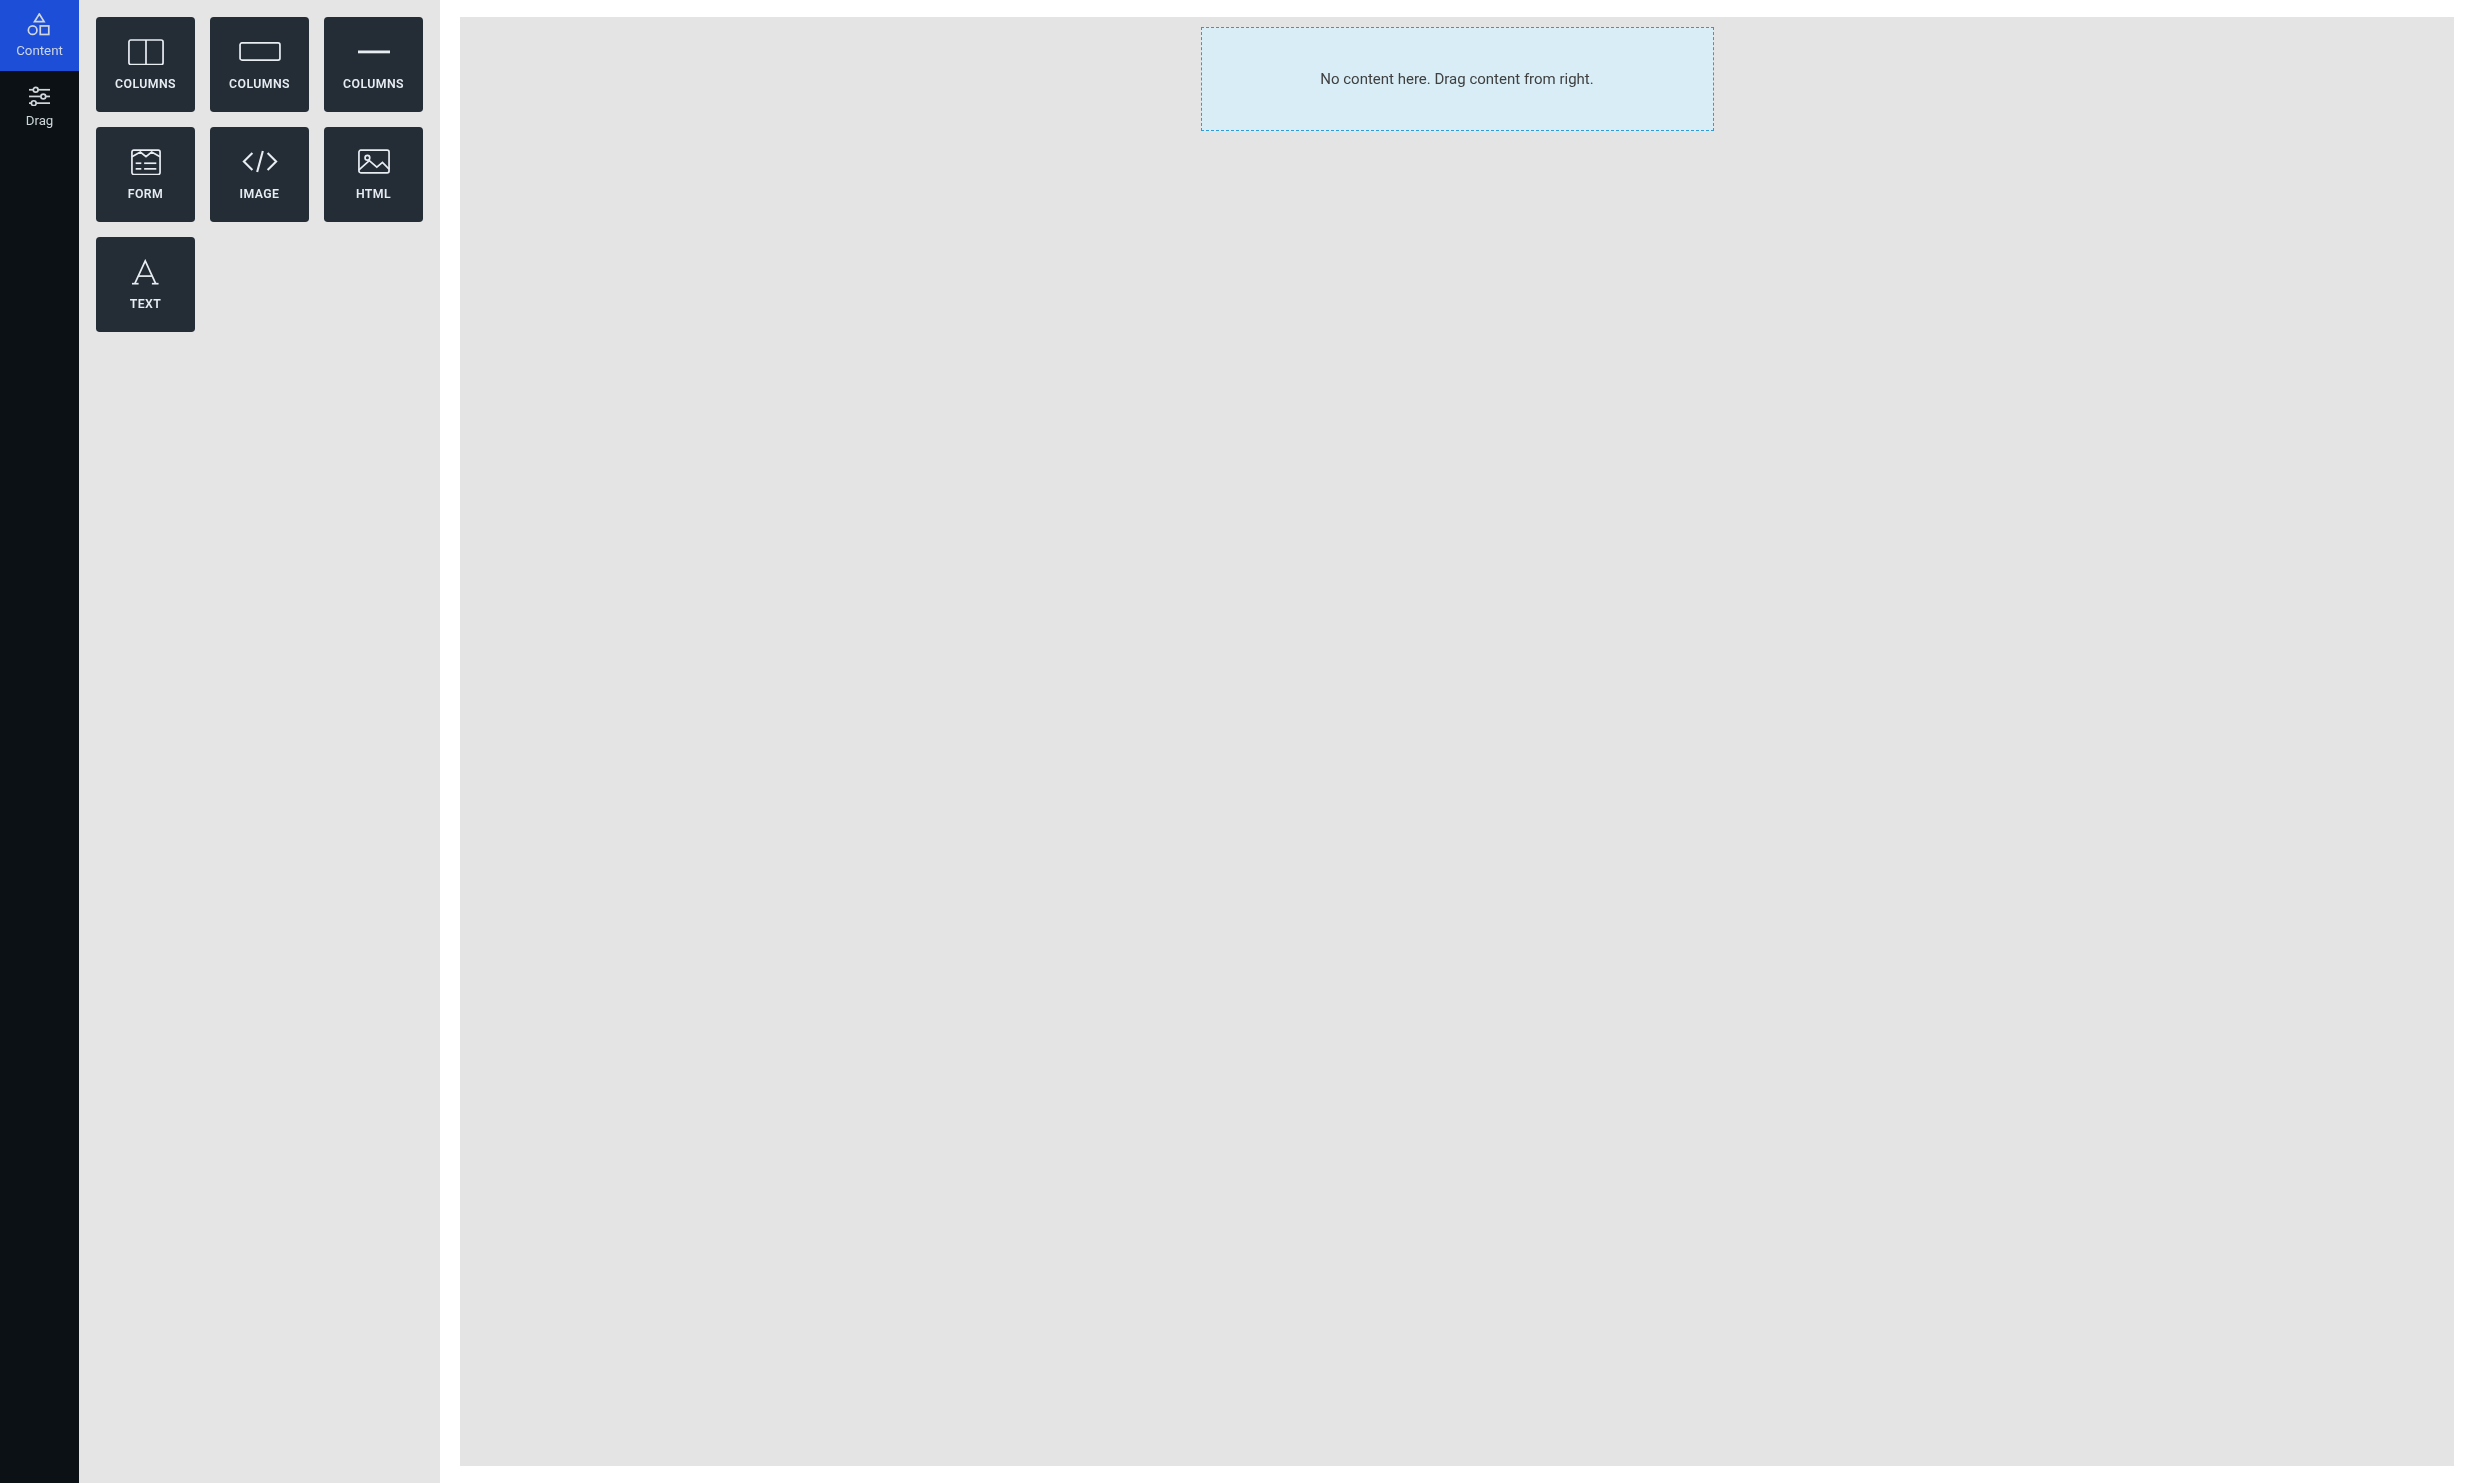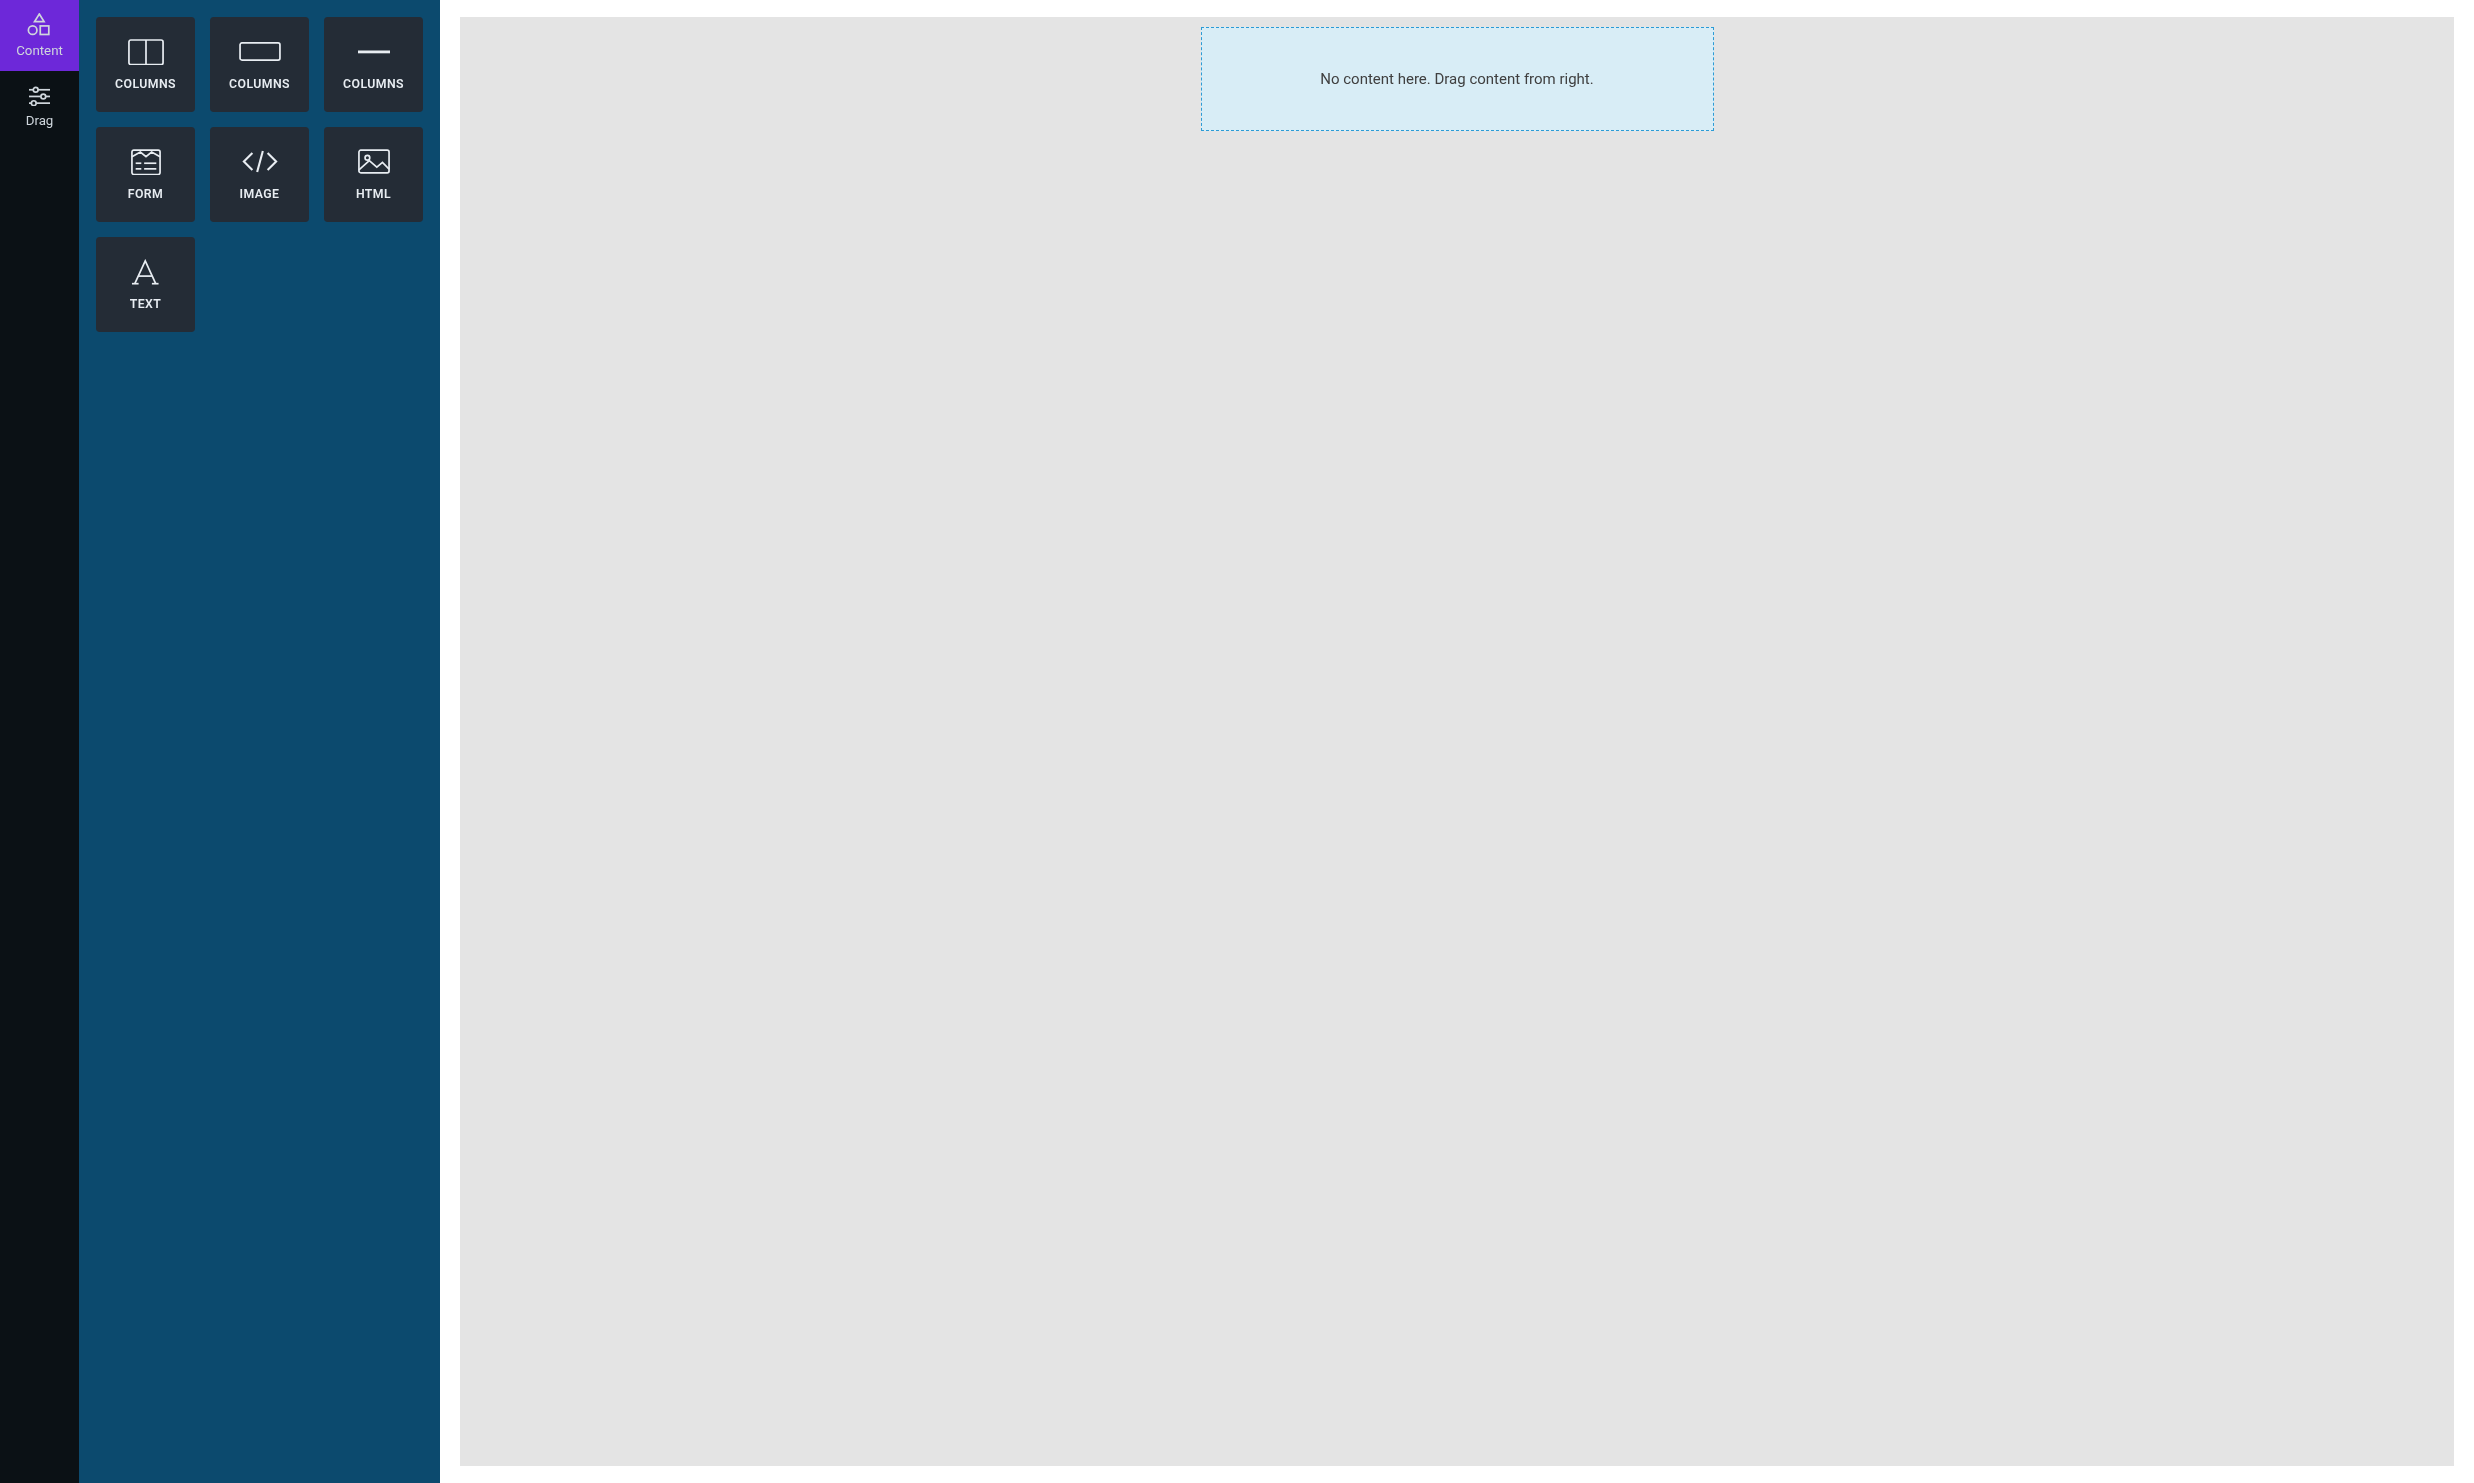--- a/index.html
+++ b/index.html
@@ -22,28 +22,28 @@
     .nav-tab {
       height: 71px;
       display: flex;
       flex-direction: column;
       align-items: center;
       justify-content: center;
       color: #cfd6dc;
       cursor: pointer;
       gap: 3.8px;
     }
-    .nav-tab.active { background: #6d28d9; justify-content: center; }
+    .nav-tab.active { background: #1d4ed8; justify-content: center; }
     .nav-tab svg { stroke: #cfd6dc; }
     .nav-tab-label { font-size: 13.3px; }
 
     
     .tools-panel {
       width: 361px;
-      background: #0c4a6e;
+      background: #e5e5e5;
       padding: 17px 17px;
     }
     .tools-grid {
       display: grid;
       grid-template-columns: repeat(3, 1fr);
       gap: 15px;
     }
     .tool-tile {
       background: #242c36;
       border-radius: 3.8px;

